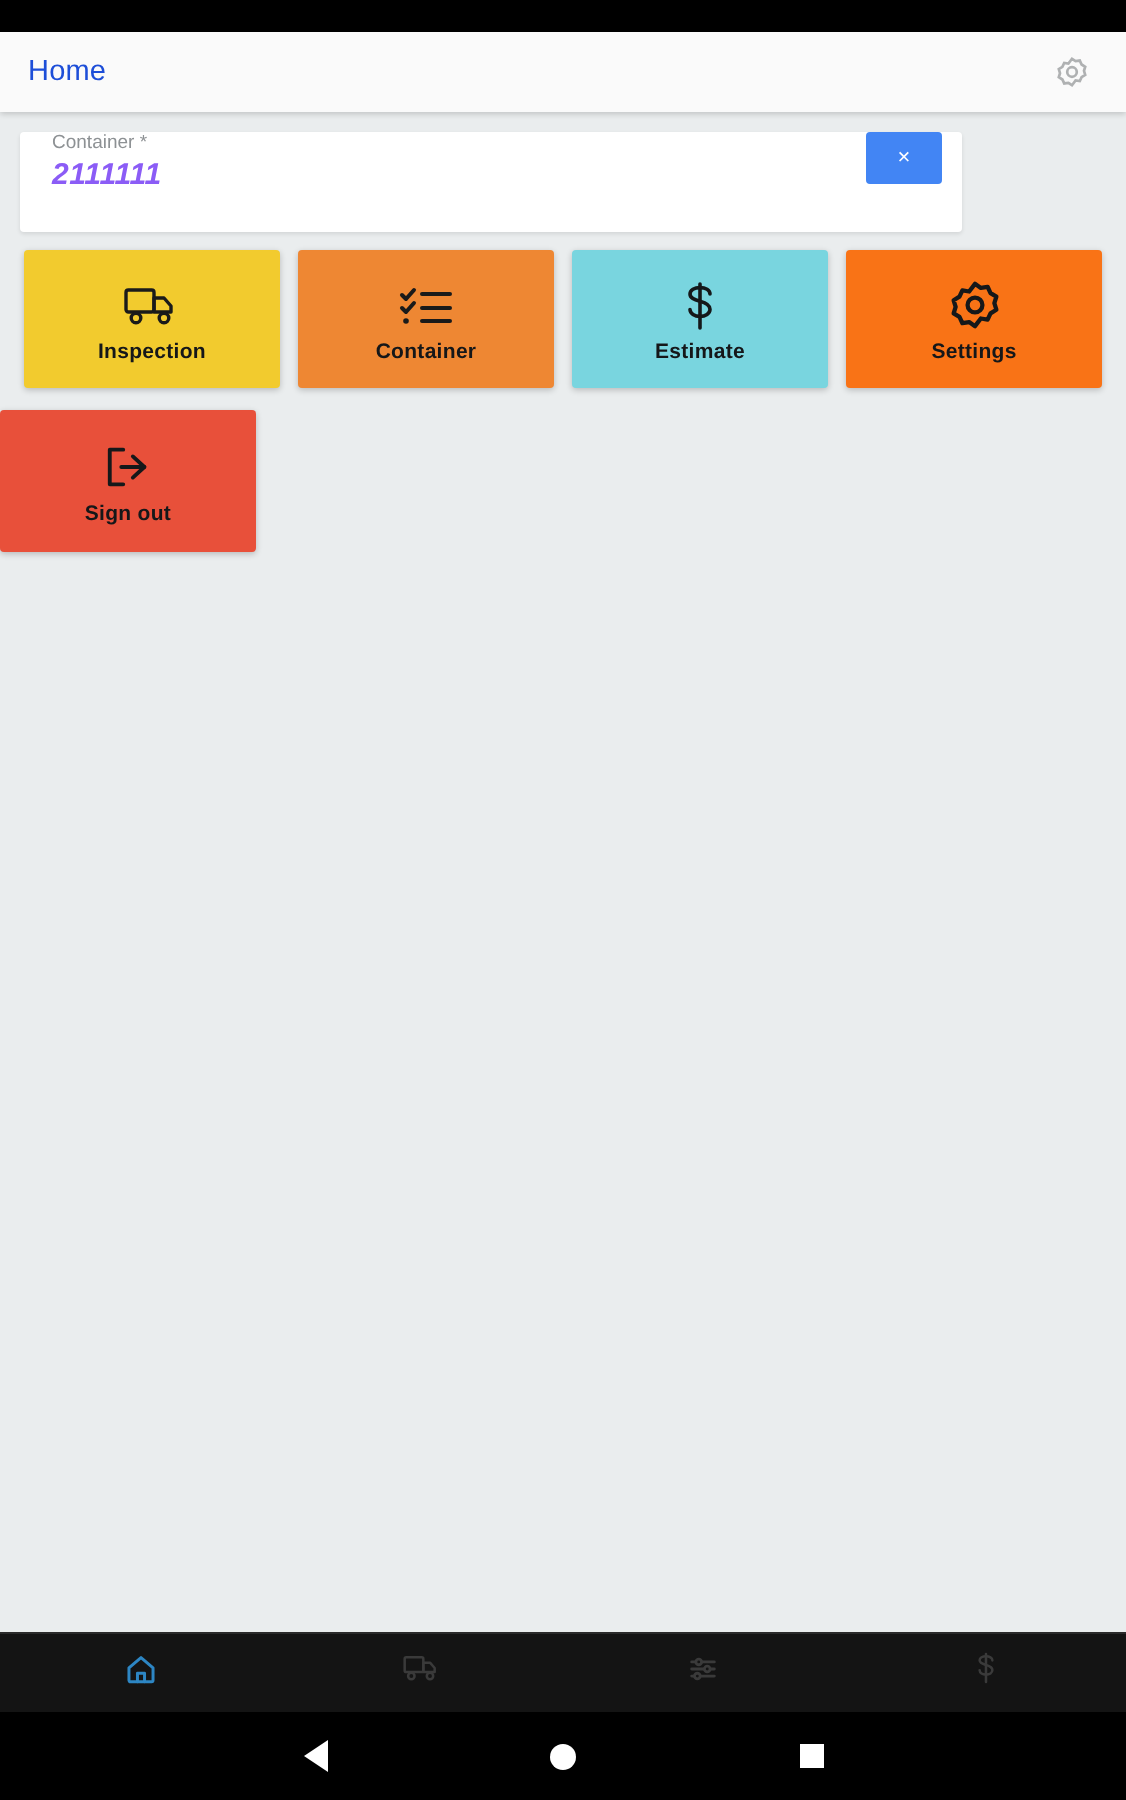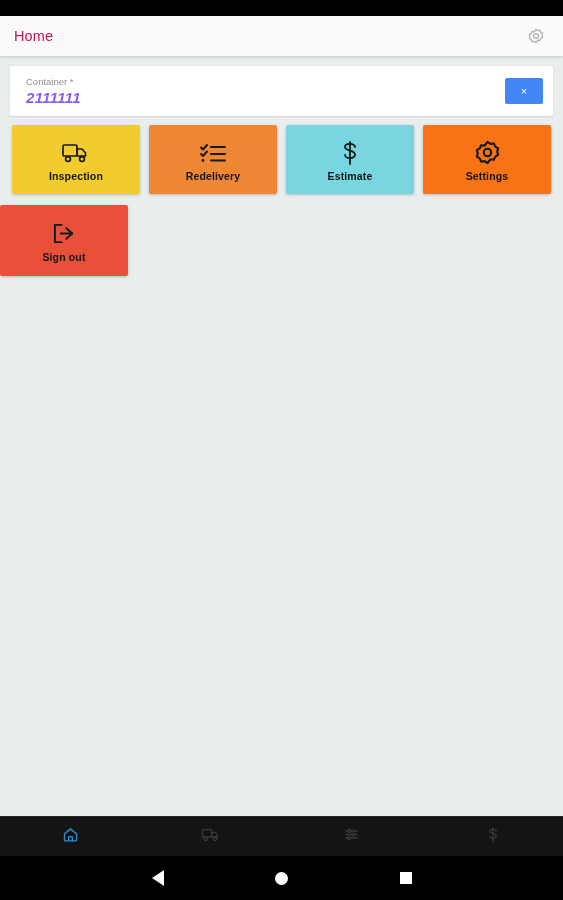--- a/index.html
+++ b/index.html
@@ -35,21 +35,21 @@
     flex: 0 0 auto;
     display: flex;
     align-items: center;
     padding: 0 14px;
     box-shadow: 0 1px 3px rgba(0,0,0,0.18);
     position: relative;
     z-index: 5;
   }
   .app-bar-title {
     font-size: 14.5px;
-    color: #be185d;
+    color: #1d4ed8;
     letter-spacing: 0.1px;
     flex: 1 1 auto;
   }
   .app-bar-action {
     width: 26px;
     height: 26px;
     display: flex;
     align-items: center;
     justify-content: center;
     opacity: 0.45;
@@ -61,27 +61,26 @@
     background: #eaedee;
     position: relative;
     overflow: hidden;
   }
 
   
   .field-card {
     position: absolute;
     left: 10px;
     top: 10px;
-    width: 543px;
+    width: 471px;
     height: 50px;
     background: #ffffff;
     border-radius: 2px;
     box-shadow: 0 1px 2px rgba(0,0,0,0.10);
     display: flex;
-    align-items: center;
     padding: 0 10px 0 16px;
   }
   .field-wrap { flex: 1 1 auto; }
   .field-label {
     font-size: 9.5px;
     color: #8d9194;
     line-height: 12px;
     margin-bottom: 1px;
   }
   .field-value {
@@ -245,21 +244,21 @@
 
       <div class="tile" style="background:#EE8733">
         <div class="tile-icon">
           <svg width="28" height="24" viewBox="0 0 28 24" fill="none" stroke="#1a1a1a" stroke-width="2" stroke-linecap="round" stroke-linejoin="round">
             <path d="M2 6.5l2 2 4-4.5"></path>
             <path d="M2 13l2 2 4-4.5"></path>
             <circle cx="4" cy="19.5" r="1.4" fill="#1a1a1a" stroke="none"></circle>
             <path d="M12 6h14M12 13h14M12 19.5h14"></path>
           </svg>
         </div>
-        <div class="tile-label">Redelivery</div>
+        <div class="tile-label">Container</div>
       </div>
 
       <div class="tile" style="background:#79D5DF">
         <div class="tile-icon">
           <svg width="22" height="26" viewBox="0 0 22 26" fill="none" stroke="#15181a" stroke-width="1.8" stroke-linecap="round" stroke-linejoin="round">
             <path d="M11 2v22"></path>
             <path d="M16 7c0-2-2.3-3.2-5-3.2S6 5 6 7s2 2.8 5 3.6 5 1.8 5 4-2.3 3.6-5 3.6-5-1.4-5-3.4"></path>
           </svg>
         </div>
         <div class="tile-label">Estimate</div>

